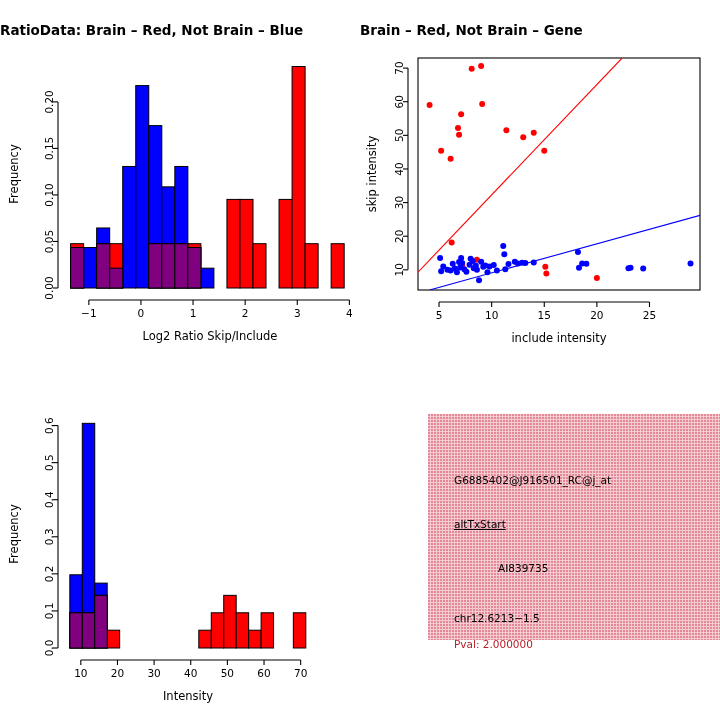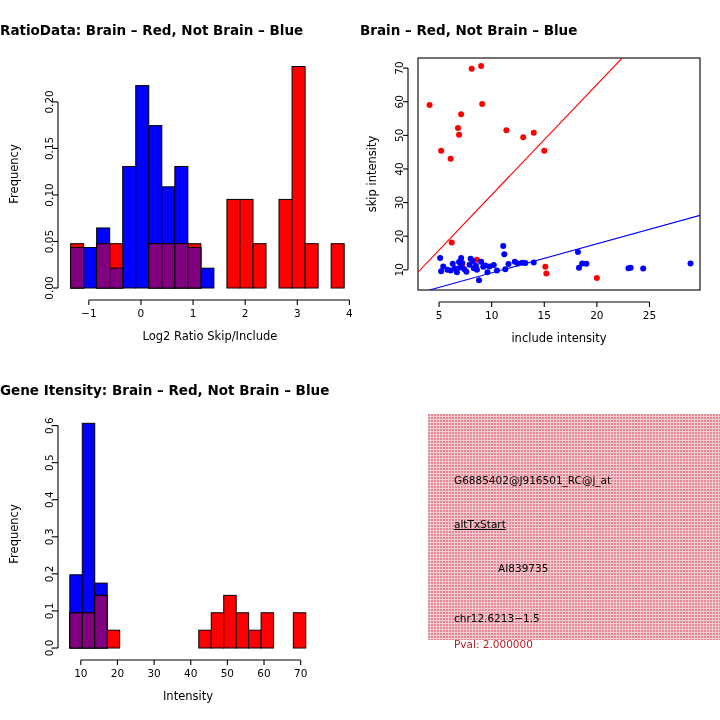--- a/index.html
+++ b/index.html
@@ -139,21 +139,21 @@
         <text x="297.28440366972484" y="317" class="ticklab" text-anchor="middle">3</text>
         <line x1="349.3944954128441" y1="300" x2="349.3944954128441" y2="305" stroke="#000" stroke-width="1.1"></line>
         <text x="349.3944954128441" y="317" class="ticklab" text-anchor="middle">4</text>
         <text x="18" y="174" class="axistitle" text-anchor="middle" transform="rotate(-90 18 174)">Frequency</text>
         <text x="210" y="340" class="axistitle" text-anchor="middle">Log2 Ratio Skip/Include</text>
       </svg>
   </div>
 </div>
 
 <div class="panel" id="panel-scatter">
-  <div class="panel-title">Brain – Red, Not Brain – Blue</div>
+  <div class="panel-title">Brain – Red, Not Brain – Gene</div>
   <div class="plotbox" style="left:0;top:0;">
     <svg id="svg-scatter" width="360" height="360">
         <clipPath id="scclip">
           <rect x="58" y="58" width="282" height="232"></rect>
         </clipPath>
         <rect x="58" y="58" width="282" height="232" fill="none" stroke="#000" stroke-width="1.1"></rect>
         <g clip-path="url(#scclip)">
           <line x1="58" y1="272.1797101449275" x2="262.13432835820896" y2="58" stroke="#FF0000" stroke-width="1.1"></line>
           <line x1="69.57462686567163" y1="290" x2="340" y2="215.35652173913044" stroke="#0000FF" stroke-width="1.1"></line>
           <circle cx="69.57462686567163" cy="105.07246376811594" r="3" fill="#FF0000"></circle>
@@ -247,21 +247,20 @@
         <text x="236.88059701492537" y="319" class="ticklab" text-anchor="middle">20</text>
         <line x1="289.4925373134328" y1="302" x2="289.4925373134328" y2="307" stroke="#000" stroke-width="1.1"></line>
         <text x="289.4925373134328" y="319" class="ticklab" text-anchor="middle">25</text>
         <text x="16" y="174" class="axistitle" text-anchor="middle" transform="rotate(-90 16 174)">skip intensity</text>
         <text x="199" y="342" class="axistitle" text-anchor="middle">include intensity</text>
       </svg>
   </div>
 </div>
 
 <div class="panel" id="panel-gene">
-  <div class="panel-title">Gene Itensity: Brain – Red, Not Brain – Blue</div>
   <div class="plotbox" style="left:0;top:0;">
     <svg id="svg-gene" width="360" height="360">
         <rect x="69.83206106870229" y="214.78048780487805" width="12.458015267175583" height="73.21951219512195" fill="#0000FF" stroke="#000" stroke-width="1"></rect>
         <rect x="82.29007633587787" y="63.336585365853665" width="12.458015267175568" height="224.66341463414633" fill="#0000FF" stroke="#000" stroke-width="1"></rect>
         <rect x="94.74809160305344" y="223.1219512195122" width="12.458015267175568" height="64.8780487804878" fill="#0000FF" stroke="#000" stroke-width="1"></rect>
         <rect x="69.83206106870229" y="252.78048780487805" width="12.458015267175583" height="35.21951219512195" fill="#FF0000" stroke="#000" stroke-width="1"></rect>
         <rect x="82.29007633587787" y="252.78048780487805" width="12.458015267175568" height="35.21951219512195" fill="#FF0000" stroke="#000" stroke-width="1"></rect>
         <rect x="94.74809160305344" y="235.35609756097563" width="12.458015267175568" height="52.64390243902437" fill="#FF0000" stroke="#000" stroke-width="1"></rect>
         <rect x="107.20610687022901" y="270.2048780487805" width="12.458015267175568" height="17.795121951219528" fill="#FF0000" stroke="#000" stroke-width="1"></rect>
         <rect x="198.8091603053435" y="270.2048780487805" width="12.458015267175597" height="17.795121951219528" fill="#FF0000" stroke="#000" stroke-width="1"></rect>

